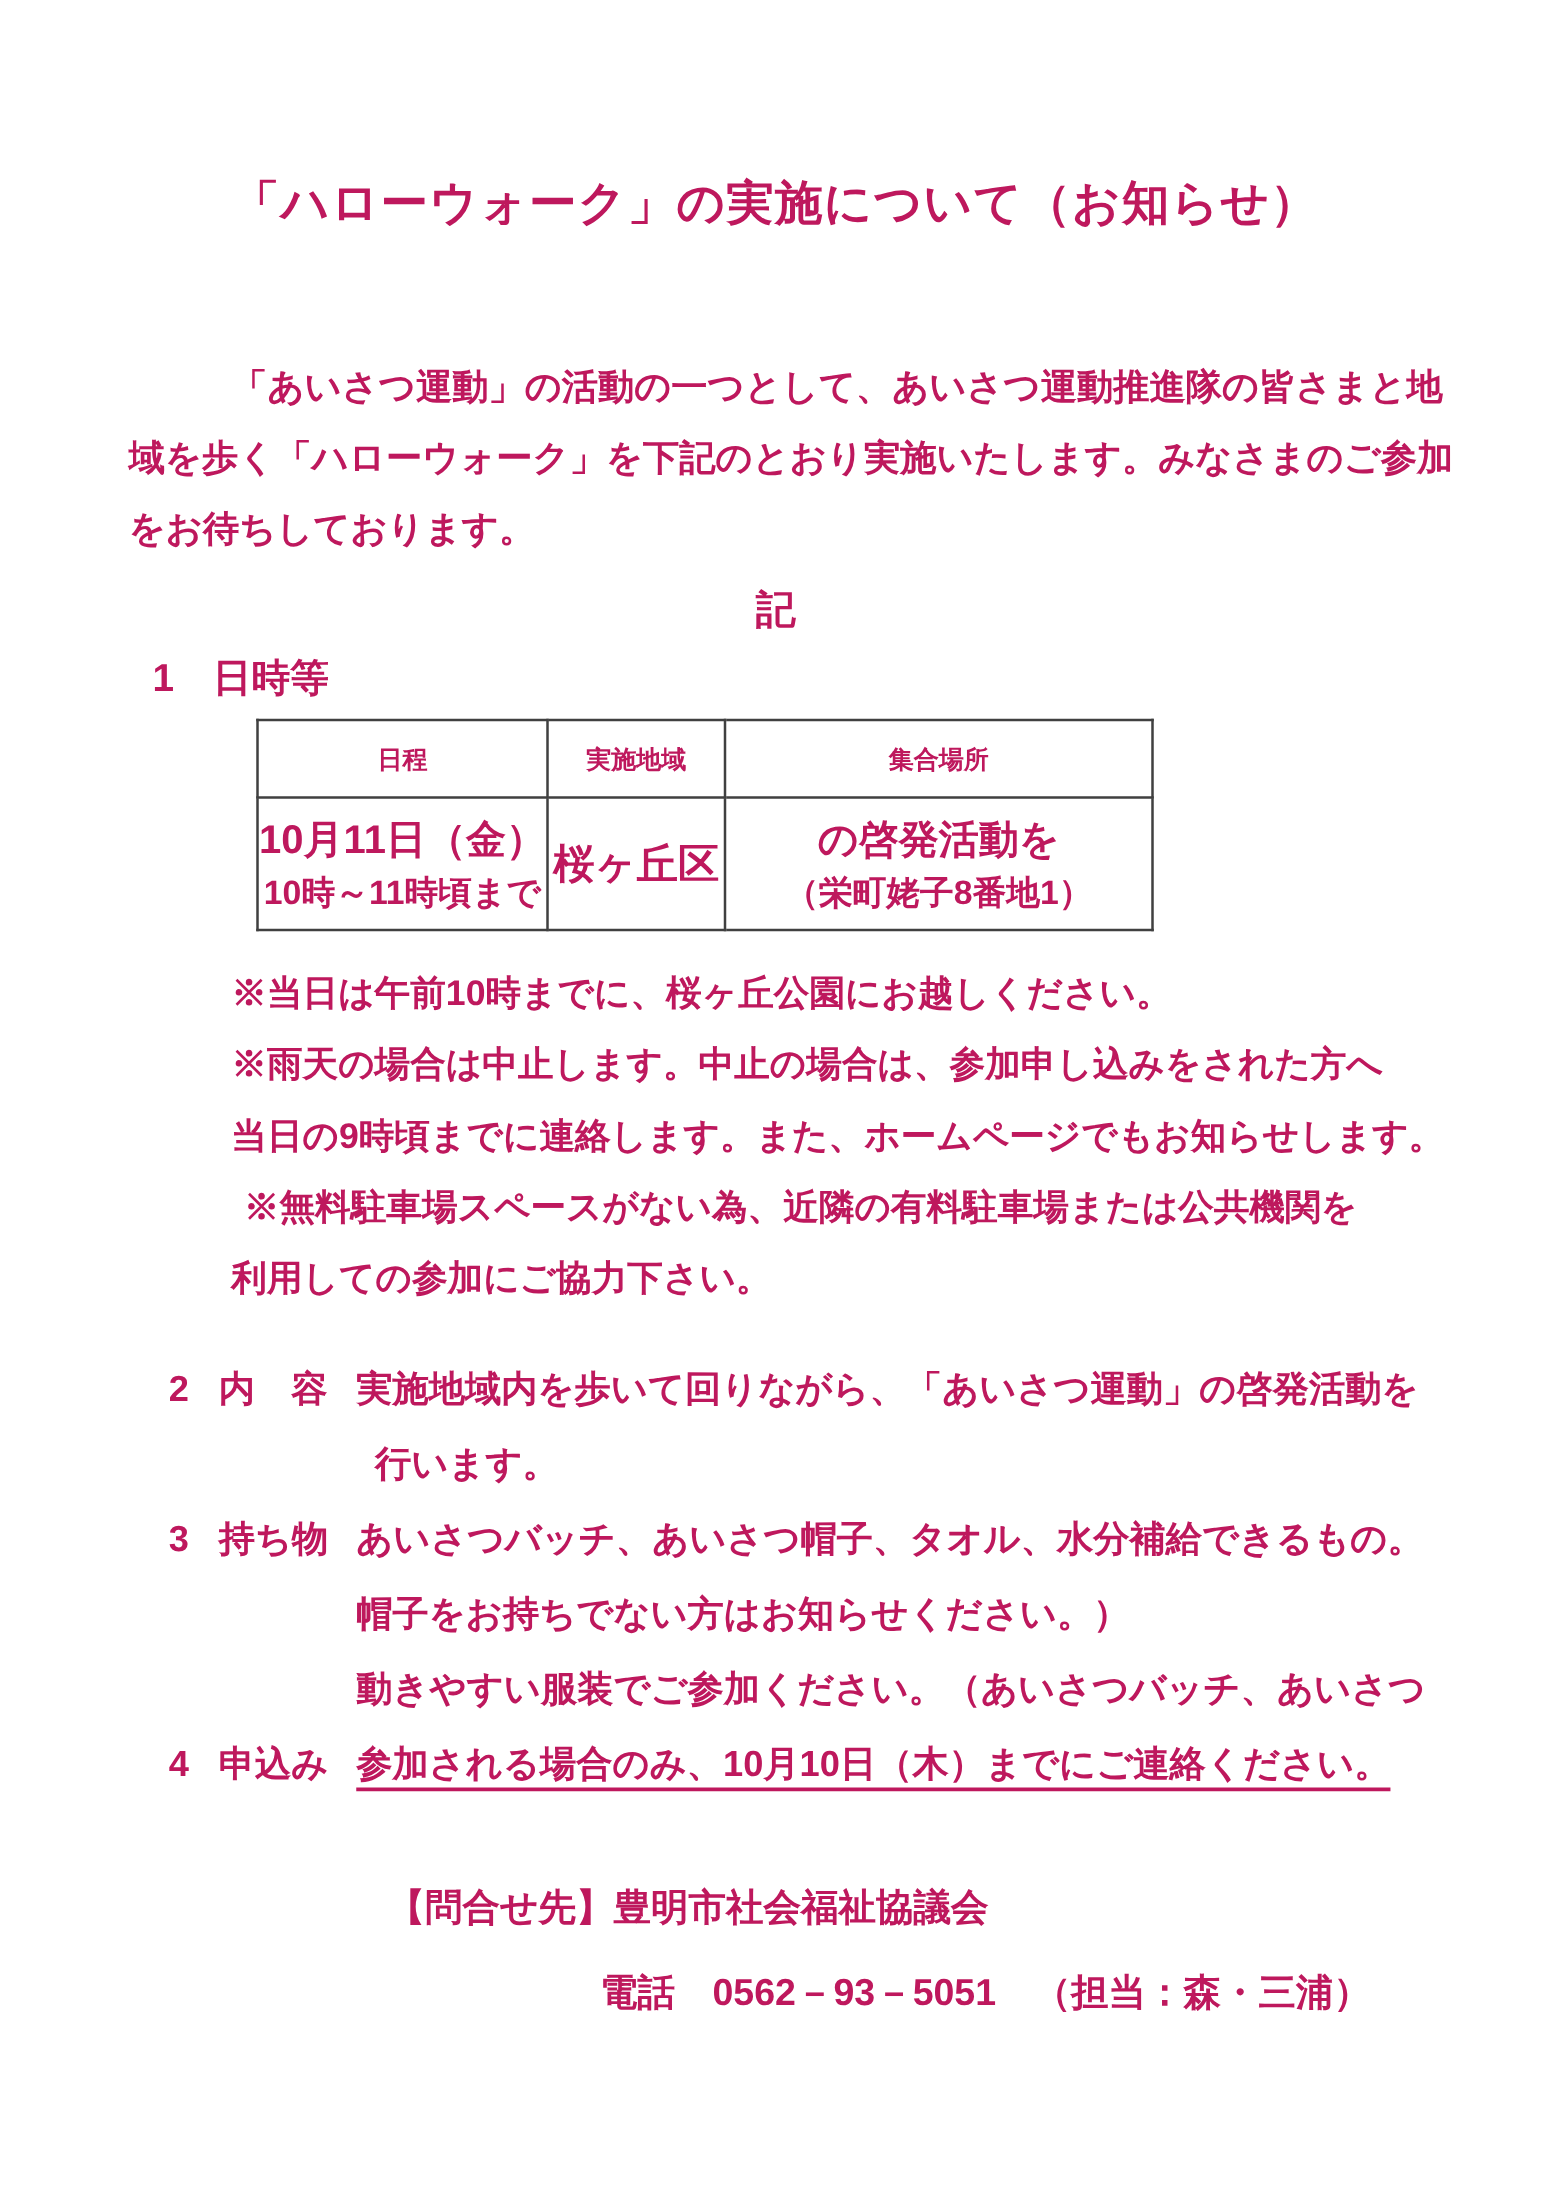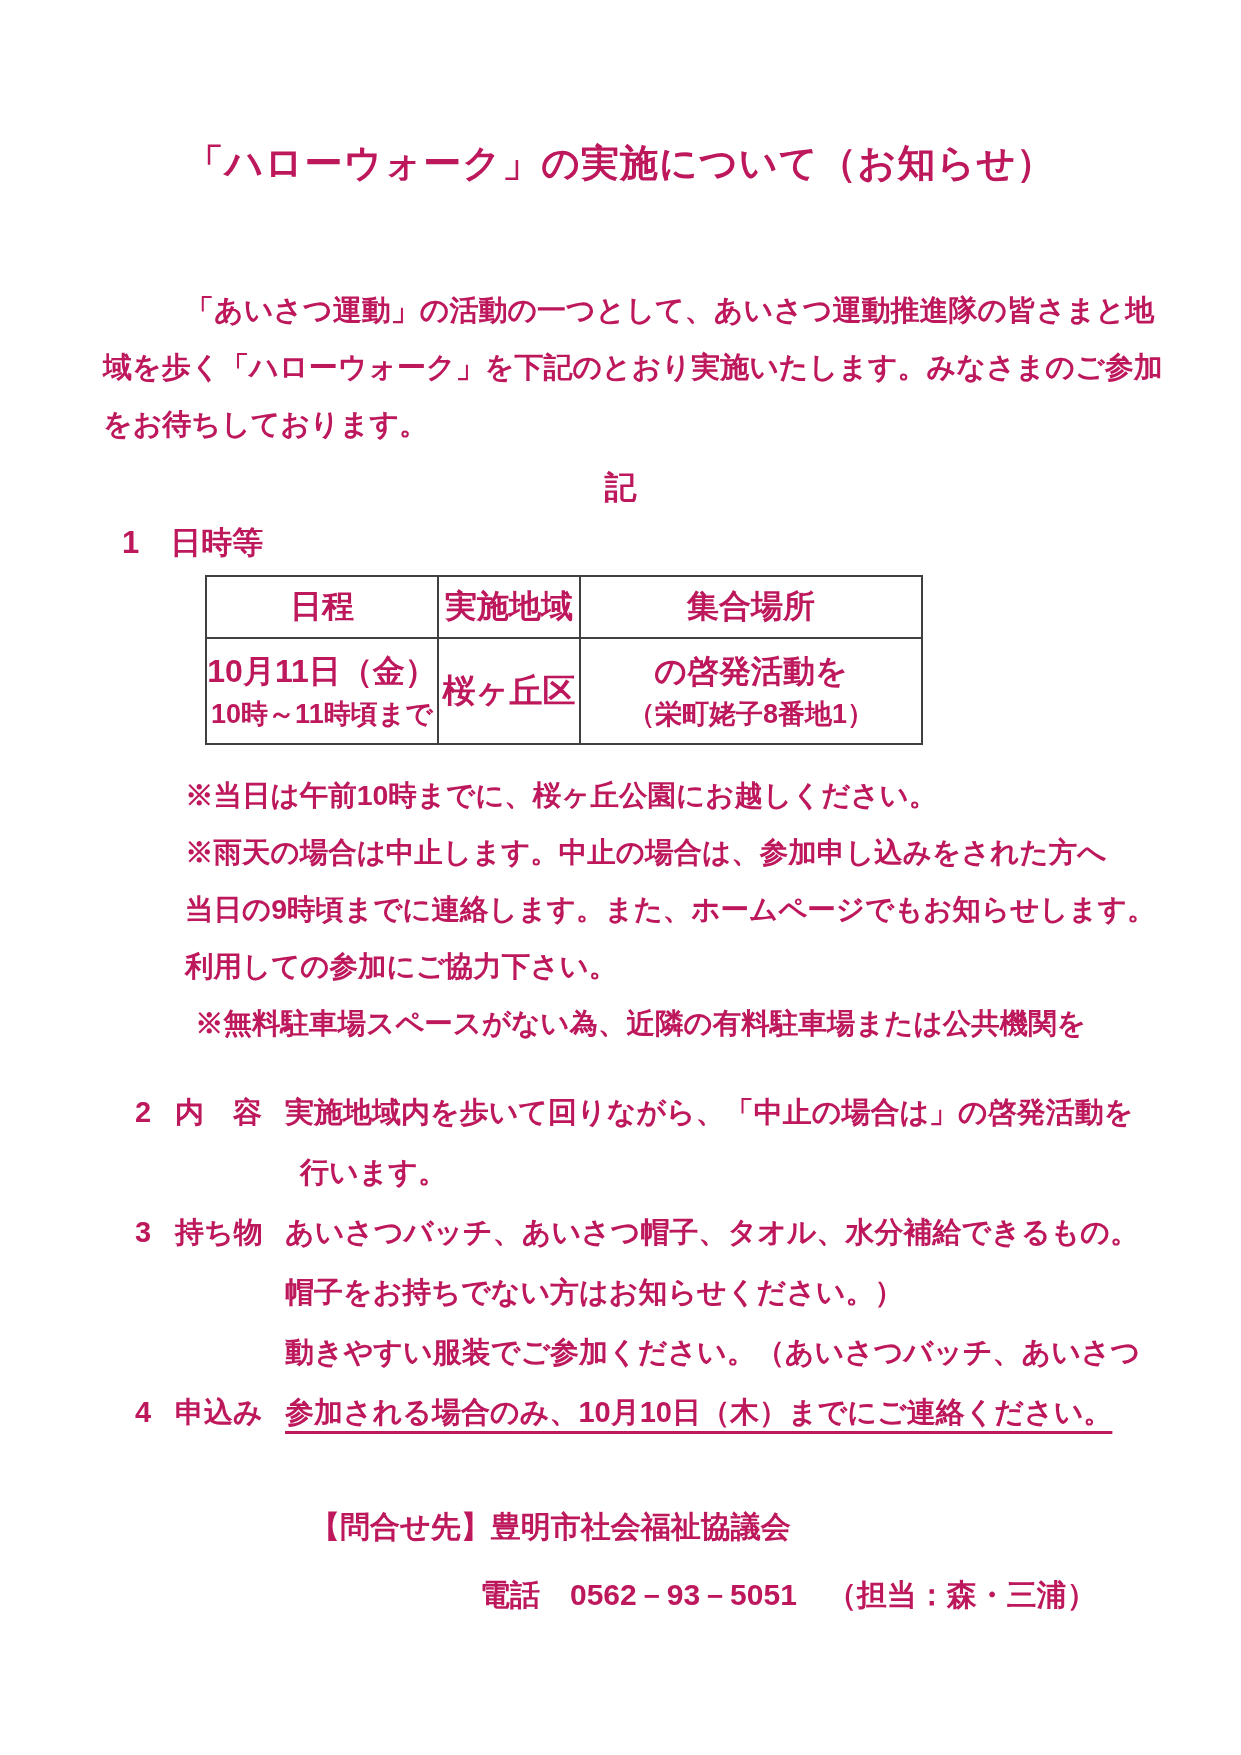--- a/index.html
+++ b/index.html
@@ -29,21 +29,21 @@
     margin:14px 0 0 205px;
     border-collapse:collapse;
     table-layout:fixed;
   }
   table.schedule th, table.schedule td {
     border:2px solid #404040;
     text-align:center;
     vertical-align:middle;
     padding:0;
   }
-  table.schedule th { height:60px; font-size:32px; font-weight:bold; }
+  table.schedule th { height:60px; font-size:20px; font-weight:bold; }
   table.schedule td { height:104px; }
   .col-date  { width:230px; }
   .col-area  { width:140px;margin-top:31px; }
   .col-place { width:340px; }
   .cell-big   { font-size:32px; line-height:46px; }
   .cell-small { font-size:27px; line-height:40px; }
   .cell-area  { font-size:33px; }
 
   .notes { margin-top:22px; font-size:28.5px; }
   .notes .l { height:57px; line-height:57px; white-space:nowrap; }
@@ -99,28 +99,28 @@
         <div class="cell-small">（栄町姥子8番地1）</div>
       </td>
     </tr>
   </tbody>
     </table>
 
   <div class="notes">
     <div class="l ml185">※当日は午前10時までに、桜ヶ丘公園にお越しください。</div>
     <div class="l ml185">※雨天の場合は中止します。中止の場合は、参加申し込みをされた方へ</div>
     <div class="l ml185">当日の9時頃までに連絡します。また、ホームページでもお知らせします。</div>
+    <div class="l ml195">※無料駐車場スペースがない為、近隣の有料駐車場または公共機関を</div>
     <div class="l ml185">利用しての参加にご協力下さい。</div>
-    <div class="l ml195">※無料駐車場スペースがない為、近隣の有料駐車場または公共機関を</div>
   </div>
 
   <div class="sections">
 
     <div class="l ml135">
-      <span class="sec-num">2</span><span class="sec-label">内　容</span><span>実施地域内を歩いて回りながら、「中止の場合は」の啓発活動を</span>
+      <span class="sec-num">2</span><span class="sec-label">内　容</span><span>実施地域内を歩いて回りながら、「あいさつ運動」の啓発活動を</span>
     </div>
     <div class="l ml300">行います。</div>
 
     <div class="l ml135">
       <span class="sec-num">3</span><span class="sec-label">持ち物</span><span>あいさつバッチ、あいさつ帽子、タオル、水分補給できるもの。</span>
     </div>
     <div class="l ml285">帽子をお持ちでない方はお知らせください。）</div>
     <div class="l ml285">動きやすい服装でご参加ください。（あいさつバッチ、あいさつ</div>
 
     <div class="l ml135">

